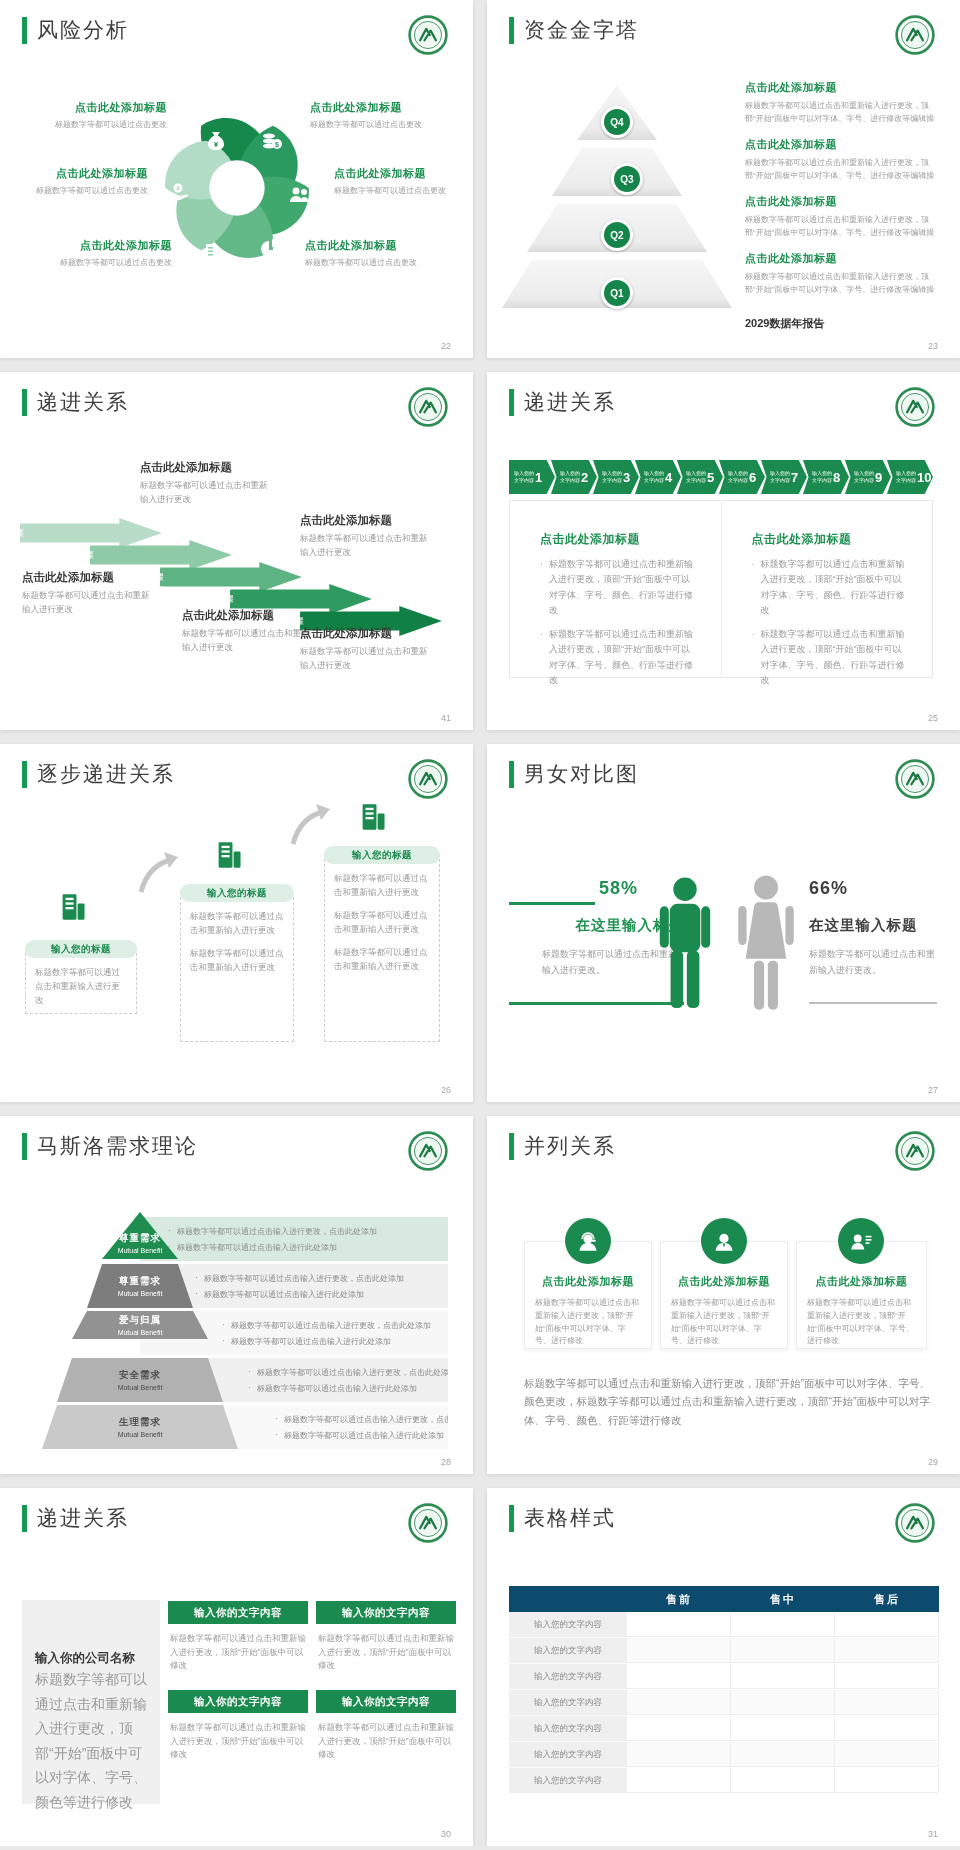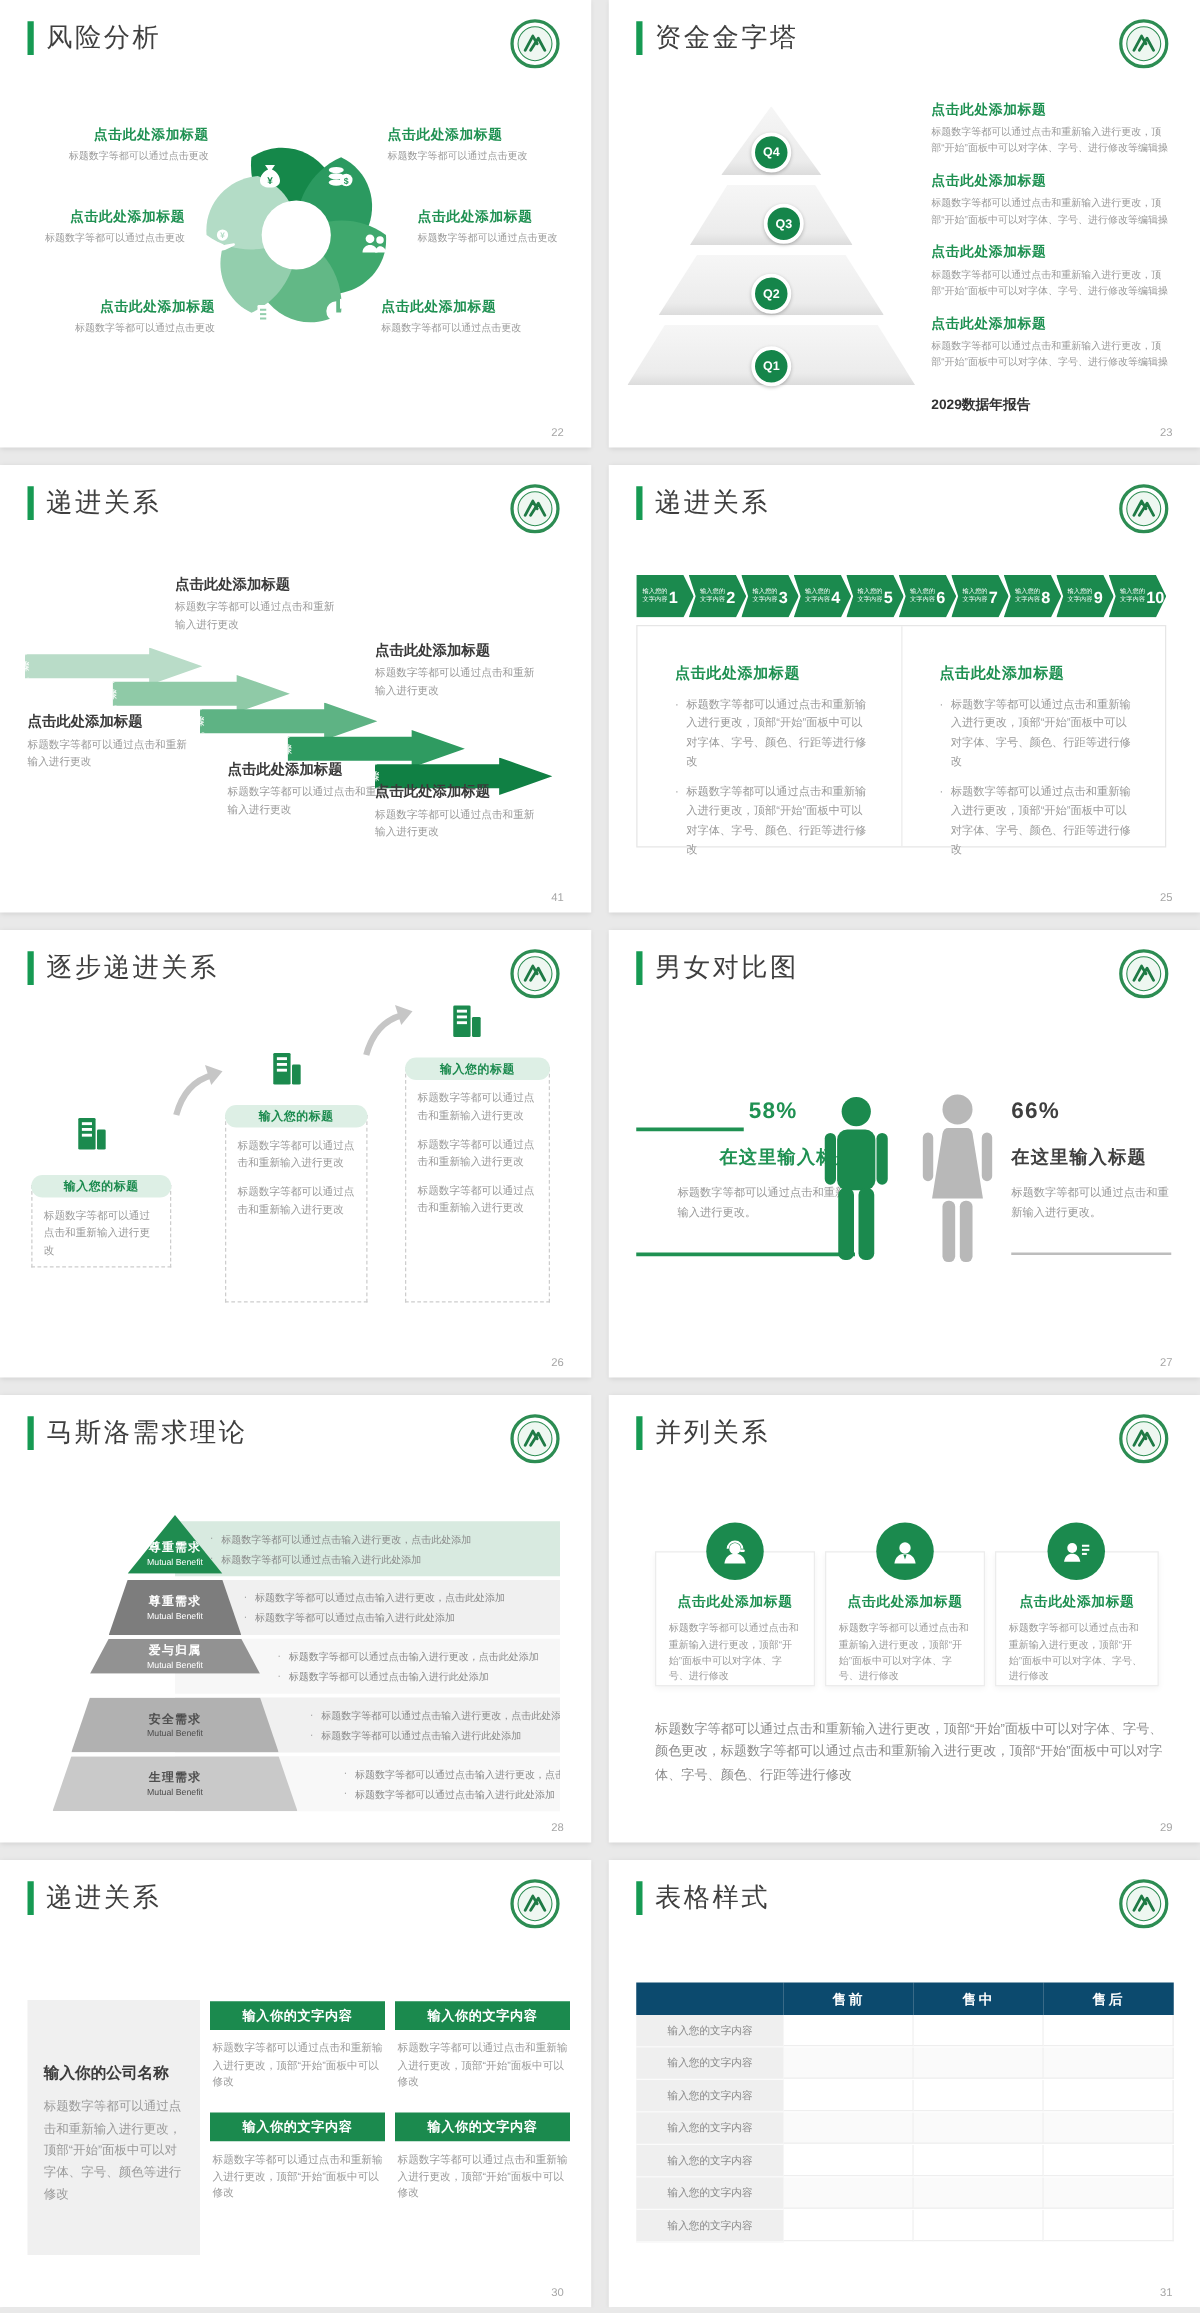--- a/index.html
+++ b/index.html
@@ -64,21 +64,21 @@
   
   .card8{position:absolute;top:125px;height:108px;border:1px solid #ececec;box-shadow:0 2px 5px rgba(0,0,0,.05);box-sizing:border-box;text-align:center;}
   .card8 .lt{display:block;margin-top:32px;font-size:11px;}
   .card8 .cbody{margin:8px 10px 0;text-align:left;font-size:8px;color:#9a9a9a;line-height:1.6;}
   .circ8{position:absolute;top:102px;width:46px;height:46px;border-radius:50%;background:#1b8a4e;z-index:2;display:flex;align-items:center;justify-content:center;}
   .circ8 svg{width:30px;height:30px;}
   .s8para{position:absolute;left:37px;top:258px;width:410px;font-size:10.5px;color:#8a8a8a;line-height:1.75;}
   
   .cobox{position:absolute;left:22px;top:112px;width:138px;height:204px;background:#f0f0f0;padding:0 13px;box-sizing:border-box;}
   .cobox .ct{margin-top:50px;font-size:12.5px;font-weight:bold;color:#3c3c3c;}
-  .cobox .cb{margin-top:10px;font-size:10px;color:#9a9a9a;line-height:1.75;}
+  .cobox .cb{font-size:14px;color:#9a9a9a;line-height:1.75;}
   .card9{position:absolute;width:140px;}
   .card9 .hd{height:23px;background:#1b8a4e;color:#fff;font-weight:bold;font-size:10.5px;display:flex;align-items:center;justify-content:center;letter-spacing:.5px;}
   .card9 .bd{padding:8px 2px 0;font-size:8.5px;color:#9a9a9a;line-height:1.6;}
   
   .tbl{position:absolute;left:22px;top:98px;width:430px;display:grid;grid-template-columns:118px 104px 104px 104px;}
   .th{height:26px;background:#0c4a6e;color:#fff;font-weight:bold;font-size:11px;display:flex;align-items:center;justify-content:center;letter-spacing:2px;}
   .tc1{height:25px;background:#efefef;border-bottom:1px solid #fbfbfb;color:#8a8a8a;font-size:8.5px;display:flex;align-items:center;justify-content:center;}
   .tce{height:25px;background:#fff;border-bottom:1px solid #eee;border-right:1px solid #eee;box-sizing:border-box;}
   .trow-alt{background:#fafafa;}
 </style>

